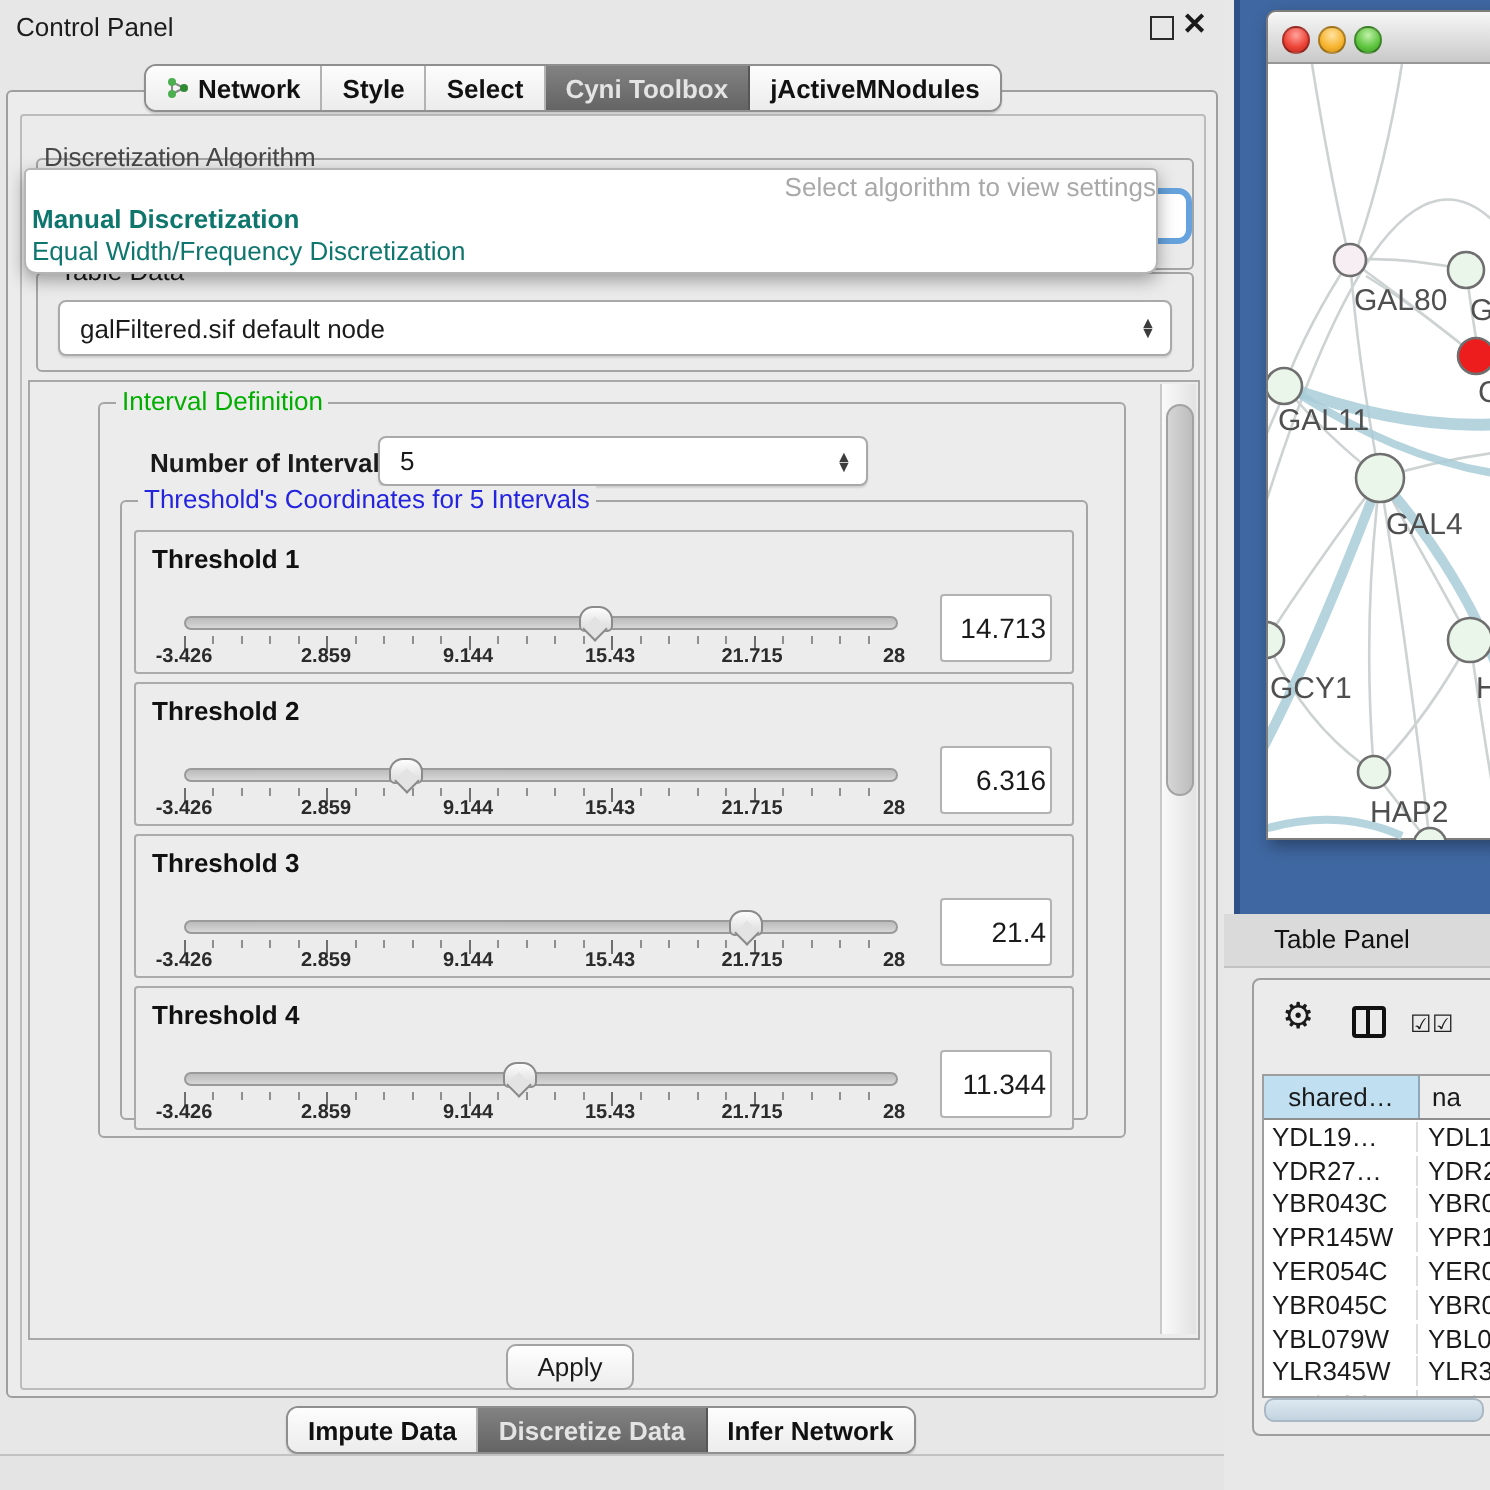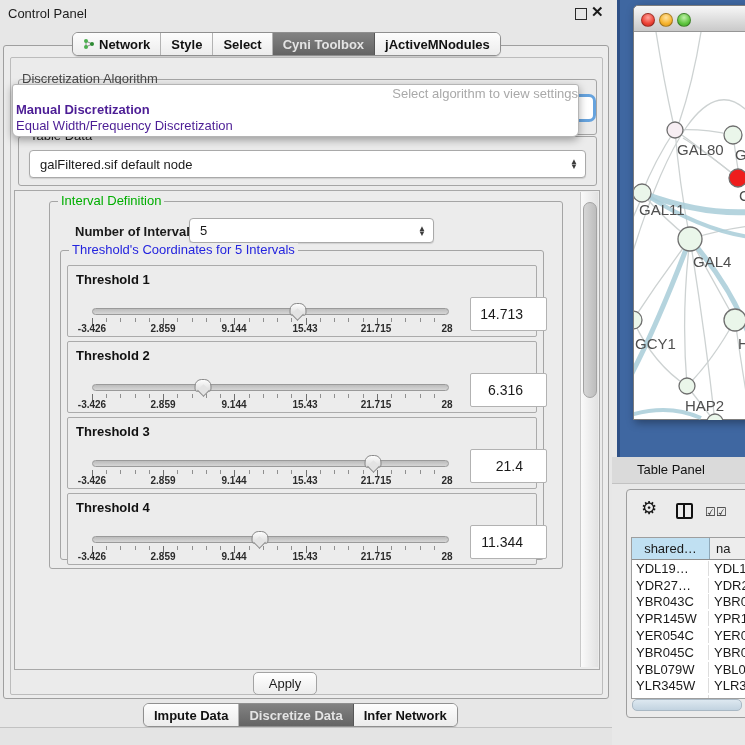--- a/index.html
+++ b/index.html
@@ -33,21 +33,21 @@
   .combo .val{flex:1;padding-left:10px;font-size:13px;}
   .stepper{width:14px;display:flex;flex-direction:column;align-items:center;line-height:5px;font-size:8px;color:#3c3c3c;margin-right:4px;}
 
   
   #algo-group{left:18px;top:79px;width:577px;height:54px;}
   #algo-label-sliver{left:22px;top:71px;color:#474747;font-size:13px;}
   #focus-combo{left:432px;top:94px;width:158px;height:22px;border:3px solid #66a3de;border-radius:7px;background:#fff;z-index:4;}
   #popup{left:12px;top:84px;width:565px;height:51px;background:#fff;border:1px solid #b5b5b5;
          border-radius:3px 3px 6px 6px;box-shadow:0 3px 9px rgba(0,0,0,.35);z-index:5;}
   #popup .ph{height:17px;line-height:17px;text-align:right;color:#a9a9a9;font-size:13px;}
-  #popup .opt{height:16px;line-height:16px;padding-left:3px;font-size:13px;color:#4c1d95;}
+  #popup .opt{height:16px;line-height:16px;padding-left:3px;font-size:13px;color:#0f766e;}
   #popup .opt.sel{font-weight:bold;}
 
   #td-group{left:18px;top:136px;width:577px;height:48px;}
   #td-combo{left:10px;top:13px;width:555px;height:26px;}
 
   #scrollpanel{left:14px;top:190px;width:584px;height:478px;border:1px solid #a8a8a8;background:#ececec;}
   #vsb{left:565px;top:1px;width:17px;height:475px;background:linear-gradient(90deg,#fafafa,#e2e2e2);border-left:1px solid #c9c9c9;}
   #vsb .thumb{position:absolute;left:2px;top:10px;width:12px;height:194px;background:linear-gradient(90deg,#d6d6d6,#bdbdbd);border:1px solid #a2a2a2;border-radius:7px;}
 
   #int-group{left:34px;top:10px;width:512px;height:366px;background:#ececec;}
@@ -66,21 +66,21 @@
   .knob::after{content:"";position:absolute;left:50%;bottom:-4px;width:8px;height:8px;background:#e3e3e3;
         border:1px solid #8a8a8a;border-top:none;border-left:none;transform:translateX(-50%) rotate(45deg);}
   .tmin{position:absolute;left:24px;top:52px;width:356px;height:4px;
         background:repeating-linear-gradient(90deg,#8f8f8f 0 1px,transparent 1px 4%);}
   .tmaj{position:absolute;left:24px;top:52px;width:356px;height:7px;
         background:repeating-linear-gradient(90deg,#6f6f6f 0 1px,transparent 1px 20%);}
   .ticklabels{position:absolute;left:24px;top:57px;width:355px;height:12px;}
   .ticklabel{position:absolute;top:0;left:calc(var(--i)*20%);transform:translateX(-50%);
              font-size:10px;font-weight:bold;color:#2b2b2b;white-space:nowrap;}
   .thr-value{position:absolute;left:402px;top:31px;width:52px;height:32px;background:#fff;border:1px solid #b2b2b2;
-             border-radius:2px;display:flex;align-items:center;justify-content:flex-end;padding-right:23px;font-size:14px;}
+             border-radius:2px;display:flex;align-items:center;justify-content:flex-end;padding-right:2px;font-size:14px;}
 
   #attr-group{left:30px;top:388px;width:499px;height:89px;background:#ececec;}
   #attr-group .gtitle{background:#ececec;}
   #attr-label{left:10px;top:14px;font-weight:bold;}
   #attr-list{left:21px;top:38px;width:446px;height:48px;background:#fff;border:1px solid #bdbdbd;overflow:hidden;padding:2px 0 0 14px;box-sizing:border-box;}
   #attr-list .item{font-size:13px;line-height:16px;}
   #attr-sb{left:468px;top:38px;width:15px;height:48px;background:#f4f4f4;border:1px solid #cfcfcf;}
   #attr-sb .thumb{position:absolute;left:1px;top:3px;width:11px;height:42px;background:#bdbdbd;border:1px solid #a5a5a5;border-radius:6px;}
 
   #applybtn{left:253px;top:672px;width:62px;height:21px;background:linear-gradient(#ffffff,#ececec);

